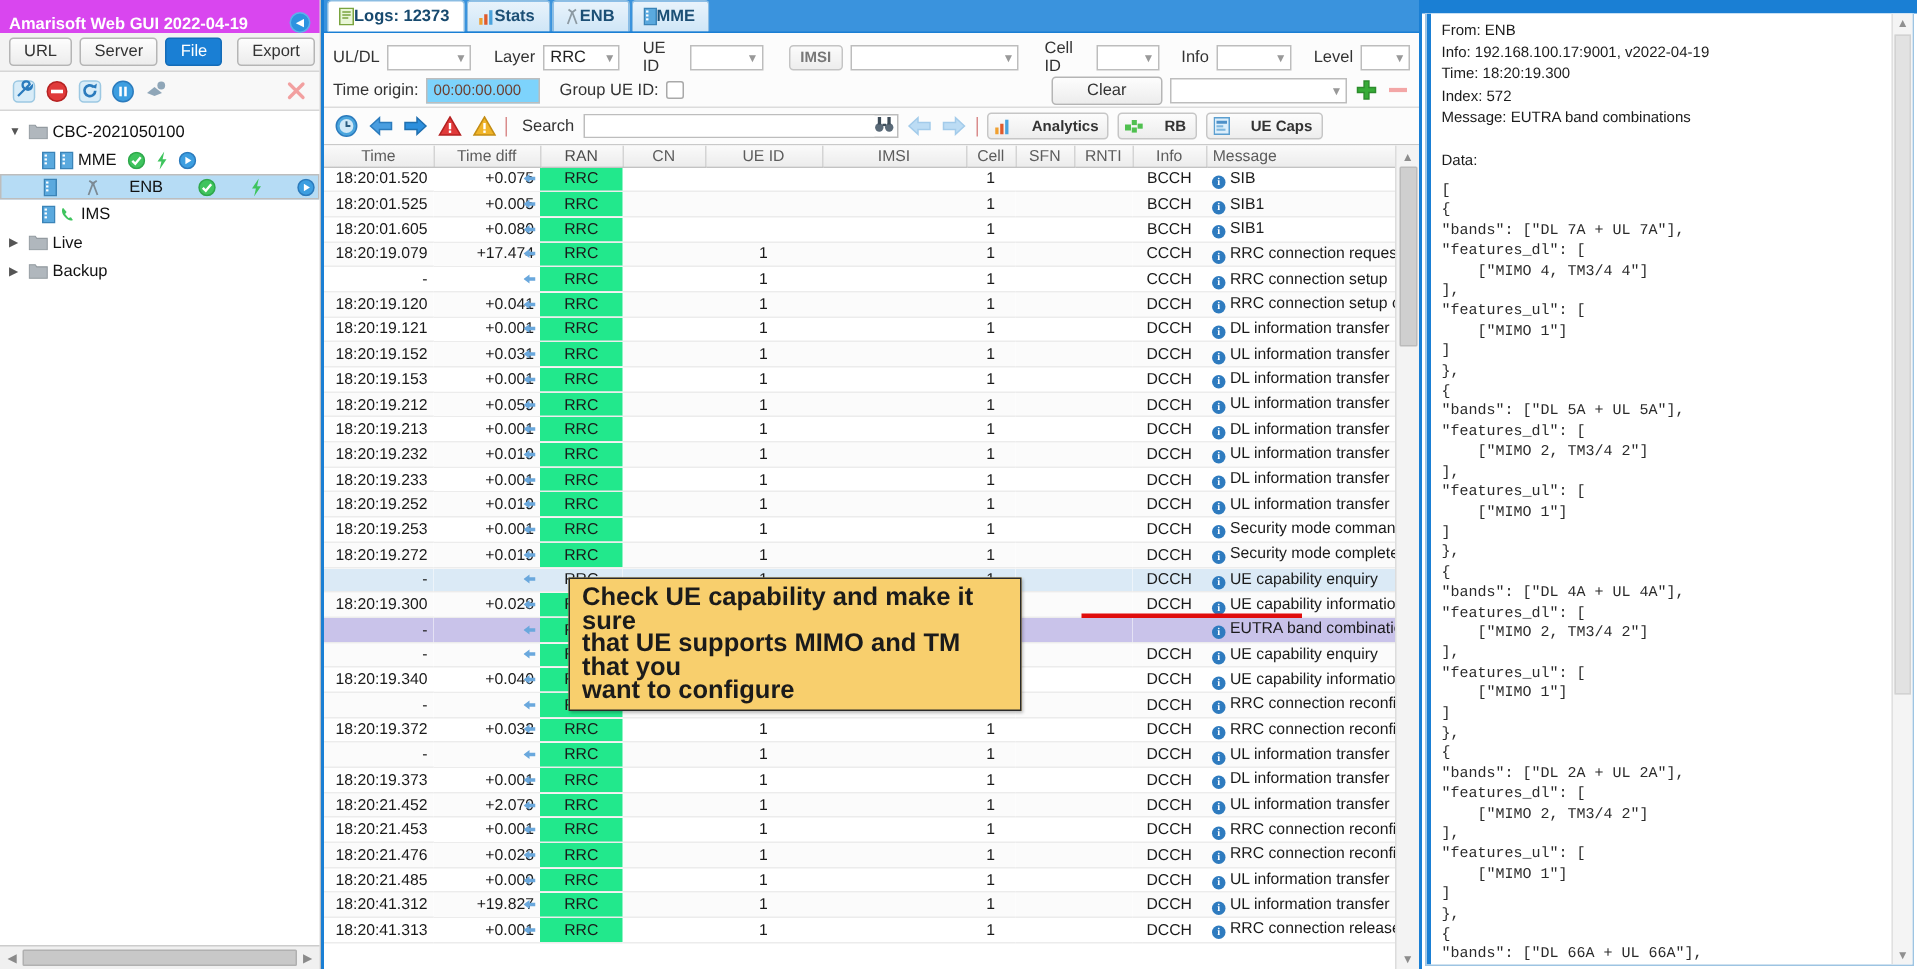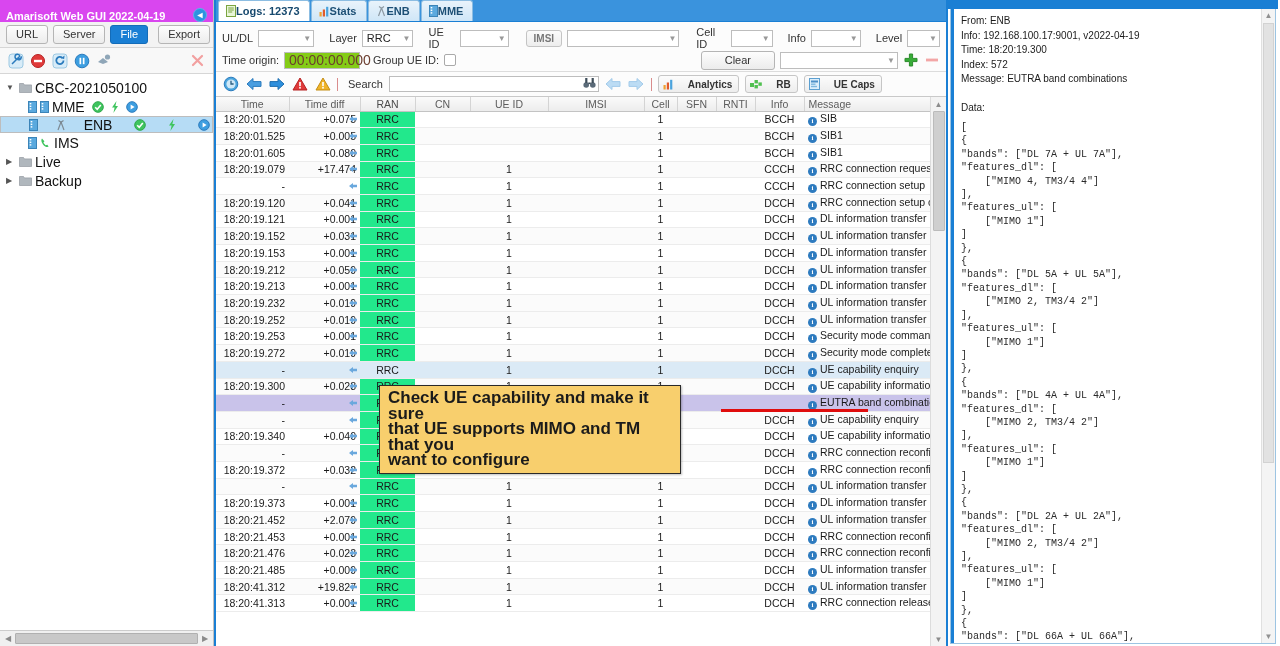--- a/index.html
+++ b/index.html
@@ -70,21 +70,21 @@
   }
   .tnode {
     display: flex; align-items: center; height: 19px;
     font-size: 11px; padding-left: 6px; gap: 3px; cursor: pointer;
     white-space: nowrap;
   }
   .tnode.sel { background: #b6dcf5; }
   .tnode.lvl2 { padding-left: 28px; }
   .tnode.lvl1 { padding-left: 6px; }
   .arrow { width: 10px; display:inline-block; color:#555; font-size:8px; }
-  .tlabel { font-size: 14px; color: #111; text-align: center; }
+  .tlabel { font-size: 11px; color: #111; text-align: center; }
   .st { display:inline-flex; align-items:center; margin-left:4px; }
 
   .hscroll {
     height: 16px; background: #f0f0f0; border-top: 1px solid #ccc;
     display: flex; align-items: center; padding: 0 1px;
   }
   .hscroll .arrowbox {
     width: 14px; height: 14px; display:flex; align-items:center; justify-content:center;
     color: #8a8a8a; font-size: 8px;
   }
@@ -123,22 +123,22 @@
   }
   .frow { display: flex; align-items: center; height: 22px; gap: 5px; }
   .flabel { font-size: 11px; color: #333; }
   .sel {
     border: 1px solid #bdbdbd; background: #fff; height: 17px;
     display: flex; align-items: center; justify-content: space-between;
     padding: 0 2px 0 4px; font-size: 11px; color: #222; cursor: pointer;
   }
   .sel .car { color: #999; font-size: 8px; margin-left: 3px; }
   .txtin {
-    border: 1px solid #bdbdbd; background: #84cc16; height: 17px;
-    font-size: 14px; padding: 0 4px; color: #6b3d2e;
+    border: 1px solid #bdbdbd; background: #7dd3fc; height: 17px;
+    font-size: 10px; padding: 0 4px; color: #6b3d2e;
     display:flex; align-items:center;
   }
   .chk {
     width: 12px; height: 12px; border: 1px solid #a9a9a9; background: #fff;
     border-radius: 2px; cursor: pointer;
   }
   .imsi-btn {
     border: 1px solid #c4c4c4; background: linear-gradient(#fbfbfb,#ededed);
     border-radius: 3px; padding: 2px 7px; font-size: 10px; color: #777;
     font-weight: bold; cursor: pointer;
@@ -832,20 +832,35 @@
                 </svg></td>
               <td class="c-ran">RRC</td>
               <td class="c-cn"></td>
               <td class="c-ueid">1</td>
               <td class="c-imsi"></td>
               <td class="c-cell">1</td>
               <td class="c-sfn"></td>
               <td class="c-rnti"></td>
               <td class="c-info">DCCH</td>
               <td class="c-msg"><span class="imark">i</span><span class="msgtext">UL information transfer</span></td>
+            </tr>
+            <tr class="even">
+              <td class="c-time">18:20:19.233</td>
+              <td class="c-tdiff">+0.001<svg class="arrowglyph" viewBox="0 0 8 8">
+                  <path d="M0 4 L4 1 V2.8 H8 V5.2 H4 V7 Z" fill="#6aa8dd"></path>
+                </svg></td>
+              <td class="c-ran">RRC</td>
+              <td class="c-cn"></td>
+              <td class="c-ueid">1</td>
+              <td class="c-imsi"></td>
+              <td class="c-cell">1</td>
+              <td class="c-sfn"></td>
+              <td class="c-rnti"></td>
+              <td class="c-info">DCCH</td>
+              <td class="c-msg"><span class="imark">i</span><span class="msgtext">DL information transfer</span></td>
             </tr>
             <tr class="odd">
               <td class="c-time">18:20:19.252</td>
               <td class="c-tdiff">+0.019<svg class="arrowglyph" viewBox="0 0 8 8">
                   <path d="M0 4 L4 1 V2.8 H8 V5.2 H4 V7 Z" fill="#6aa8dd"></path>
                 </svg></td>
               <td class="c-ran">RRC</td>
               <td class="c-cn"></td>
               <td class="c-ueid">1</td>
               <td class="c-imsi"></td>

